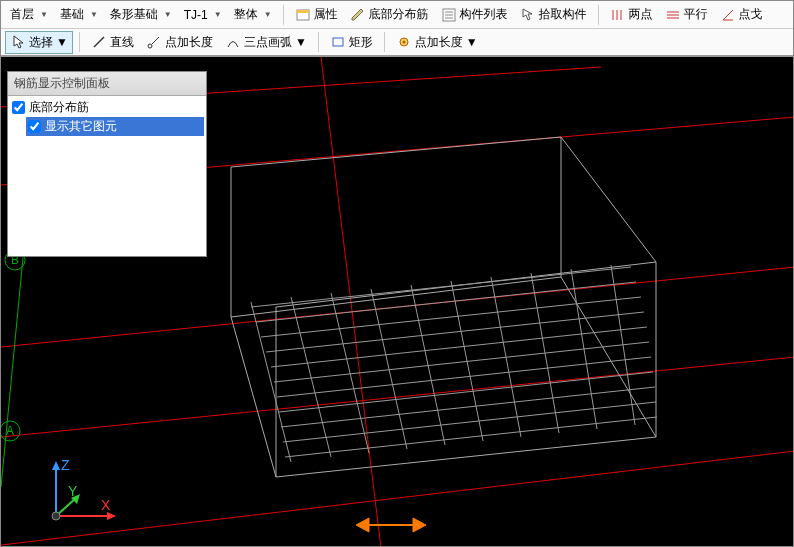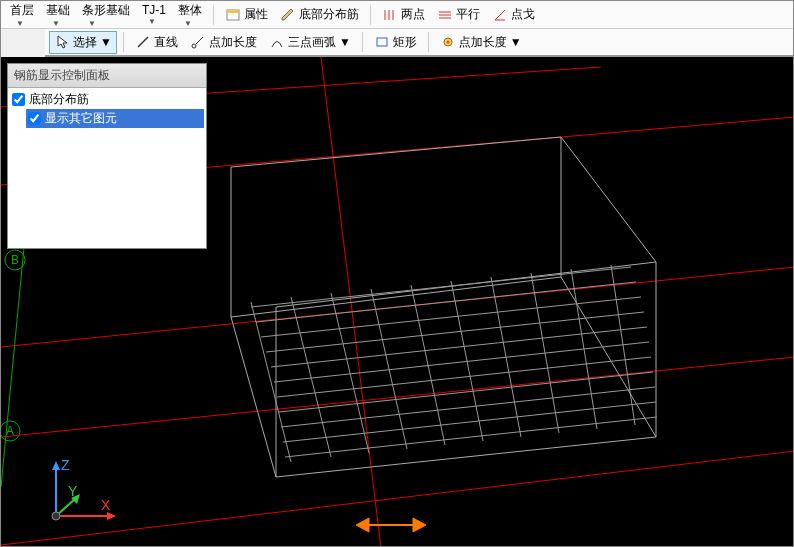--- a/index.html
+++ b/index.html
@@ -1,26 +1,26 @@
 <!DOCTYPE html>
 <html><head>
 <meta charset="utf-8">
 <style>
 * { box-sizing: border-box; margin: 0; padding: 0; font-family: "Microsoft YaHei", SimSun, sans-serif; }
 body { width: 794px; height: 547px; background: #f0f0f0; overflow: hidden; border: 1px solid #888; }
 .toolbar { background: #fafafa; border-bottom: 1px solid #ccc; padding: 2px 4px; display: flex; align-items: center; gap: 2px; font-size: 12px; height: 28px; }
-.toolbar-row2 { border-bottom: 2px solid #999; margin-left: 44px; }
-.dropdown { display: inline-flex; align-items: flex-start; padding: 2px 4px; border: 1px solid transparent; cursor: pointer; white-space: nowrap; flex-direction: column; }
+.toolbar-row2 { border-bottom: 2px solid #999; }
+.dropdown { display: inline-flex; align-items: center; padding: 2px 4px; border: 1px solid transparent; cursor: pointer; white-space: nowrap; }
 .dropdown .caret { margin-left: 6px; font-size: 8px; color: #555; }
 .sep { width: 1px; height: 20px; background: #ccc; margin: 0 4px; }
 .btn { display: inline-flex; align-items: center; padding: 2px 4px; border: 1px solid transparent; cursor: pointer; gap: 3px; white-space: nowrap; text-align: right; }
 .btn.active { border: 1px solid #7aa; background: #dff0ff; }
 .ico { width: 16px; height: 16px; display: inline-flex; align-items: center; justify-content: center; font-size: 12px; }
 .viewport { position: relative; width: 100%; height: calc(100% - 56px); background: #000; overflow: hidden; }
-.panel { position: absolute; left: 6px; top: 6px; width: 200px; background: #f4f4f4; border: 1px solid #888; font-size: 12px; box-shadow: 1px 1px 3px rgba(0,0,0,.3); }
+.panel { position: absolute; left: 6px; top: 14px; width: 200px; background: #f4f4f4; border: 1px solid #888; font-size: 12px; box-shadow: 1px 1px 3px rgba(0,0,0,.3); }
 .panel-title { background: linear-gradient(#e8e8e8,#d8d8d8); padding: 3px 6px; border-bottom: 1px solid #aaa; color: #444; }
 .panel-body { background: #fff; padding: 2px; height: 160px; }
 .chk-row { display: flex; align-items: center; gap: 4px; padding: 1px 2px; }
 .chk-row.sel { background: #3a76d6; color: #fff; margin-left: 16px; }
 .chk-row input { width: 13px; height: 13px; }
 .axis { position: absolute; left: 30px; bottom: 10px; }
 .orange-arrow { stroke: #ff7b00; fill: #ff7b00; }
 </style>
 </head>
 <body>
@@ -56,20 +56,39 @@
       </span>
       <span>属性</span>
     </div>
   <div class="btn">
       <span class="ico">
         <svg width="16" height="16">
           <path d="M2 13 L4 13 L13 4 L11 2 L2 11 Z" fill="#cc8" stroke="#864"></path>
         </svg>
       </span>
       <span>底部分布筋</span>
+    </div>
+  <div class="btn">
+      <span class="ico">
+        <svg width="16" height="16">
+          <rect x="2" y="2" width="12" height="12" fill="#fff" stroke="#888"></rect>
+          <line x1="4" y1="5" x2="12" y2="5" stroke="#888"></line>
+          <line x1="4" y1="8" x2="12" y2="8" stroke="#888"></line>
+          <line x1="4" y1="11" x2="12" y2="11" stroke="#888"></line>
+        </svg>
+      </span>
+      <span>构件列表</span>
+    </div>
+  <div class="btn">
+      <span class="ico">
+        <svg width="16" height="16">
+          <path d="M3 2 L3 10 L6 8 L8 13 L10 12 L8 7 L12 7 Z" fill="#fff" stroke="#555"></path>
+        </svg>
+      </span>
+      <span>拾取构件</span>
     </div>
   <div class="sep"></div>
   <div class="btn">
       <span class="ico">
         <svg width="16" height="16">
           <line x1="3" y1="3" x2="3" y2="13" stroke="#c33"></line>
           <line x1="7" y1="3" x2="7" y2="13" stroke="#c33"></line>
           <line x1="11" y1="3" x2="11" y2="13" stroke="#c33"></line>
         </svg>
       </span>

